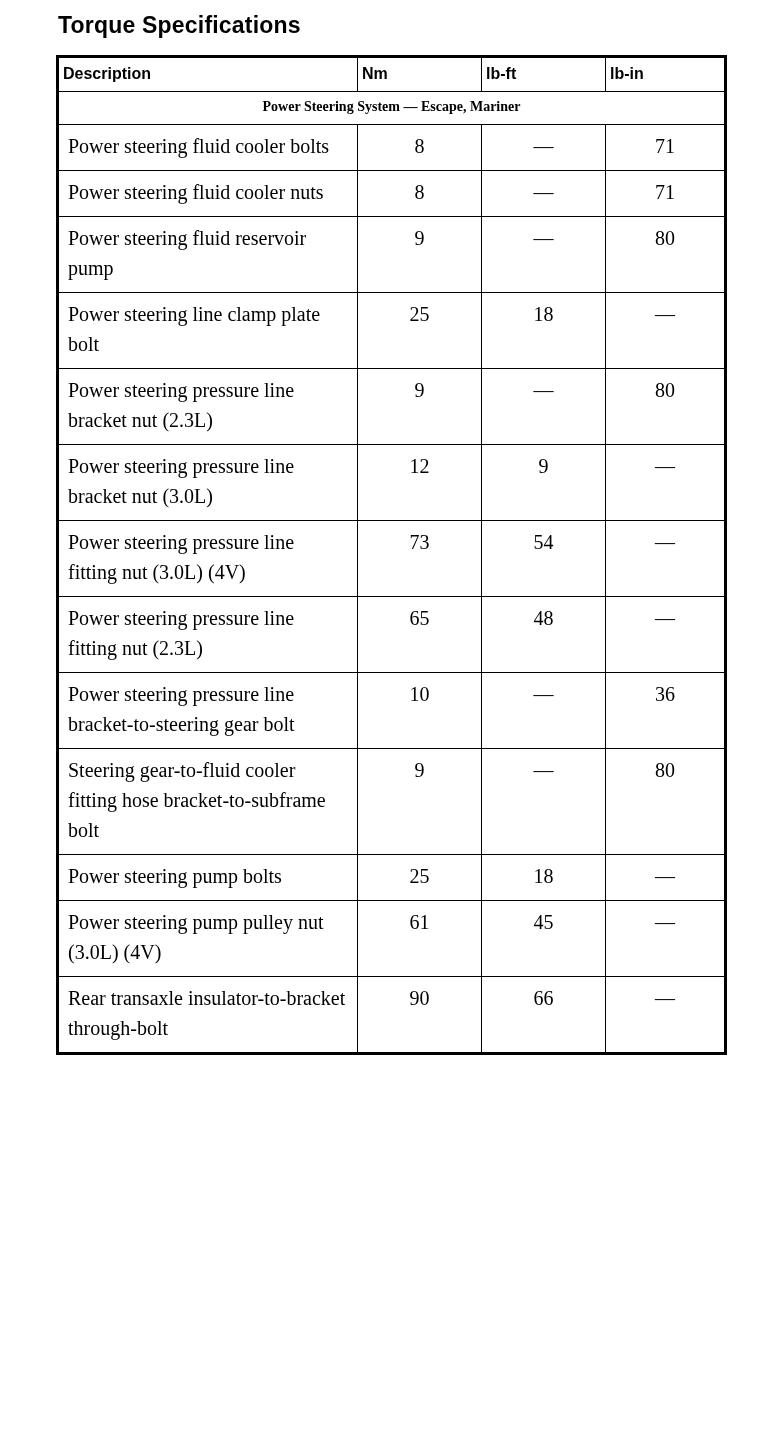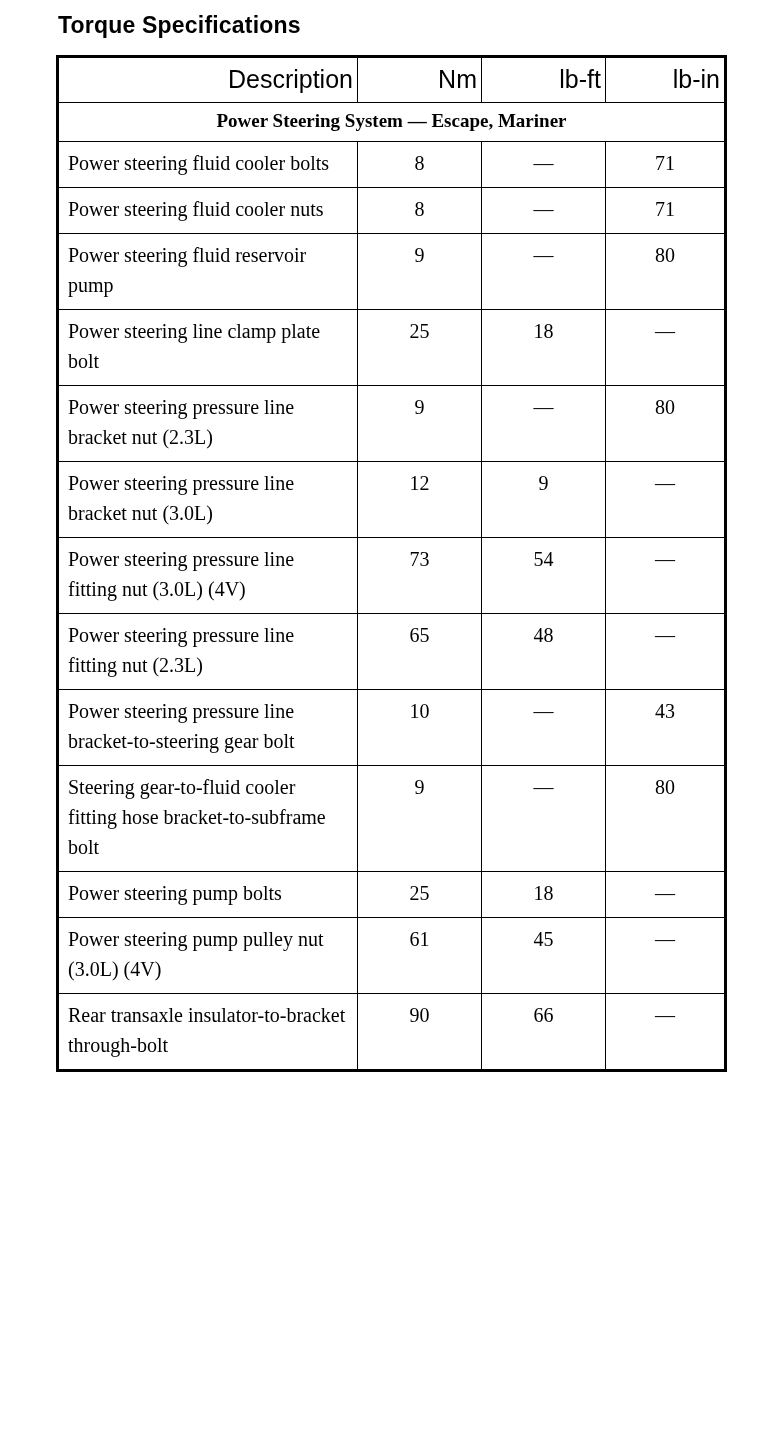--- a/index.html
+++ b/index.html
@@ -34,28 +34,28 @@
     vertical-align: top;
     box-sizing: border-box;
   }
   col.c-desc  { width: 300px; }
   col.c-nm    { width: 124px; }
   col.c-lbft  { width: 124px; }
   col.c-lbin  { width: 120px; }
 
   th.col-head {
     font-family: "Liberation Sans", "DejaVu Sans", sans-serif;
-    font-size: 25px;
-    font-weight: normal;
-    text-align: right;
+    font-size: 16px;
+    font-weight: bold;
+    text-align: left;
     padding: 7px 4px 8px 4px;
   }
   th.section-header {
     font-family: "Liberation Serif", "DejaVu Serif", serif;
-    font-size: 19px;
+    font-size: 14px;
     font-weight: bold;
     text-align: center;
     padding: 7px 4px 9px 4px;
     border-bottom: 2px solid #000000;
   }
   td.desc-cell {
     font-family: "Liberation Serif", "DejaVu Serif", serif;
     font-size: 20px;
     line-height: 30px;
     text-align: left;
@@ -139,21 +139,21 @@
         <tr>
           <td class="desc-cell">Power steering pressure line fitting nut (2.3L)</td>
           <td class="num-cell">65</td>
           <td class="num-cell">48</td>
           <td class="num-cell">—</td>
         </tr>
         <tr>
           <td class="desc-cell">Power steering pressure line bracket-to-steering gear bolt</td>
           <td class="num-cell">10</td>
           <td class="num-cell">—</td>
-          <td class="num-cell">43</td>
+          <td class="num-cell">36</td>
         </tr>
         <tr>
           <td class="desc-cell">Steering gear-to-fluid cooler fitting hose bracket-to-subframe bolt</td>
           <td class="num-cell">9</td>
           <td class="num-cell">—</td>
           <td class="num-cell">80</td>
         </tr>
         <tr>
           <td class="desc-cell">Power steering pump bolts</td>
           <td class="num-cell">25</td>

